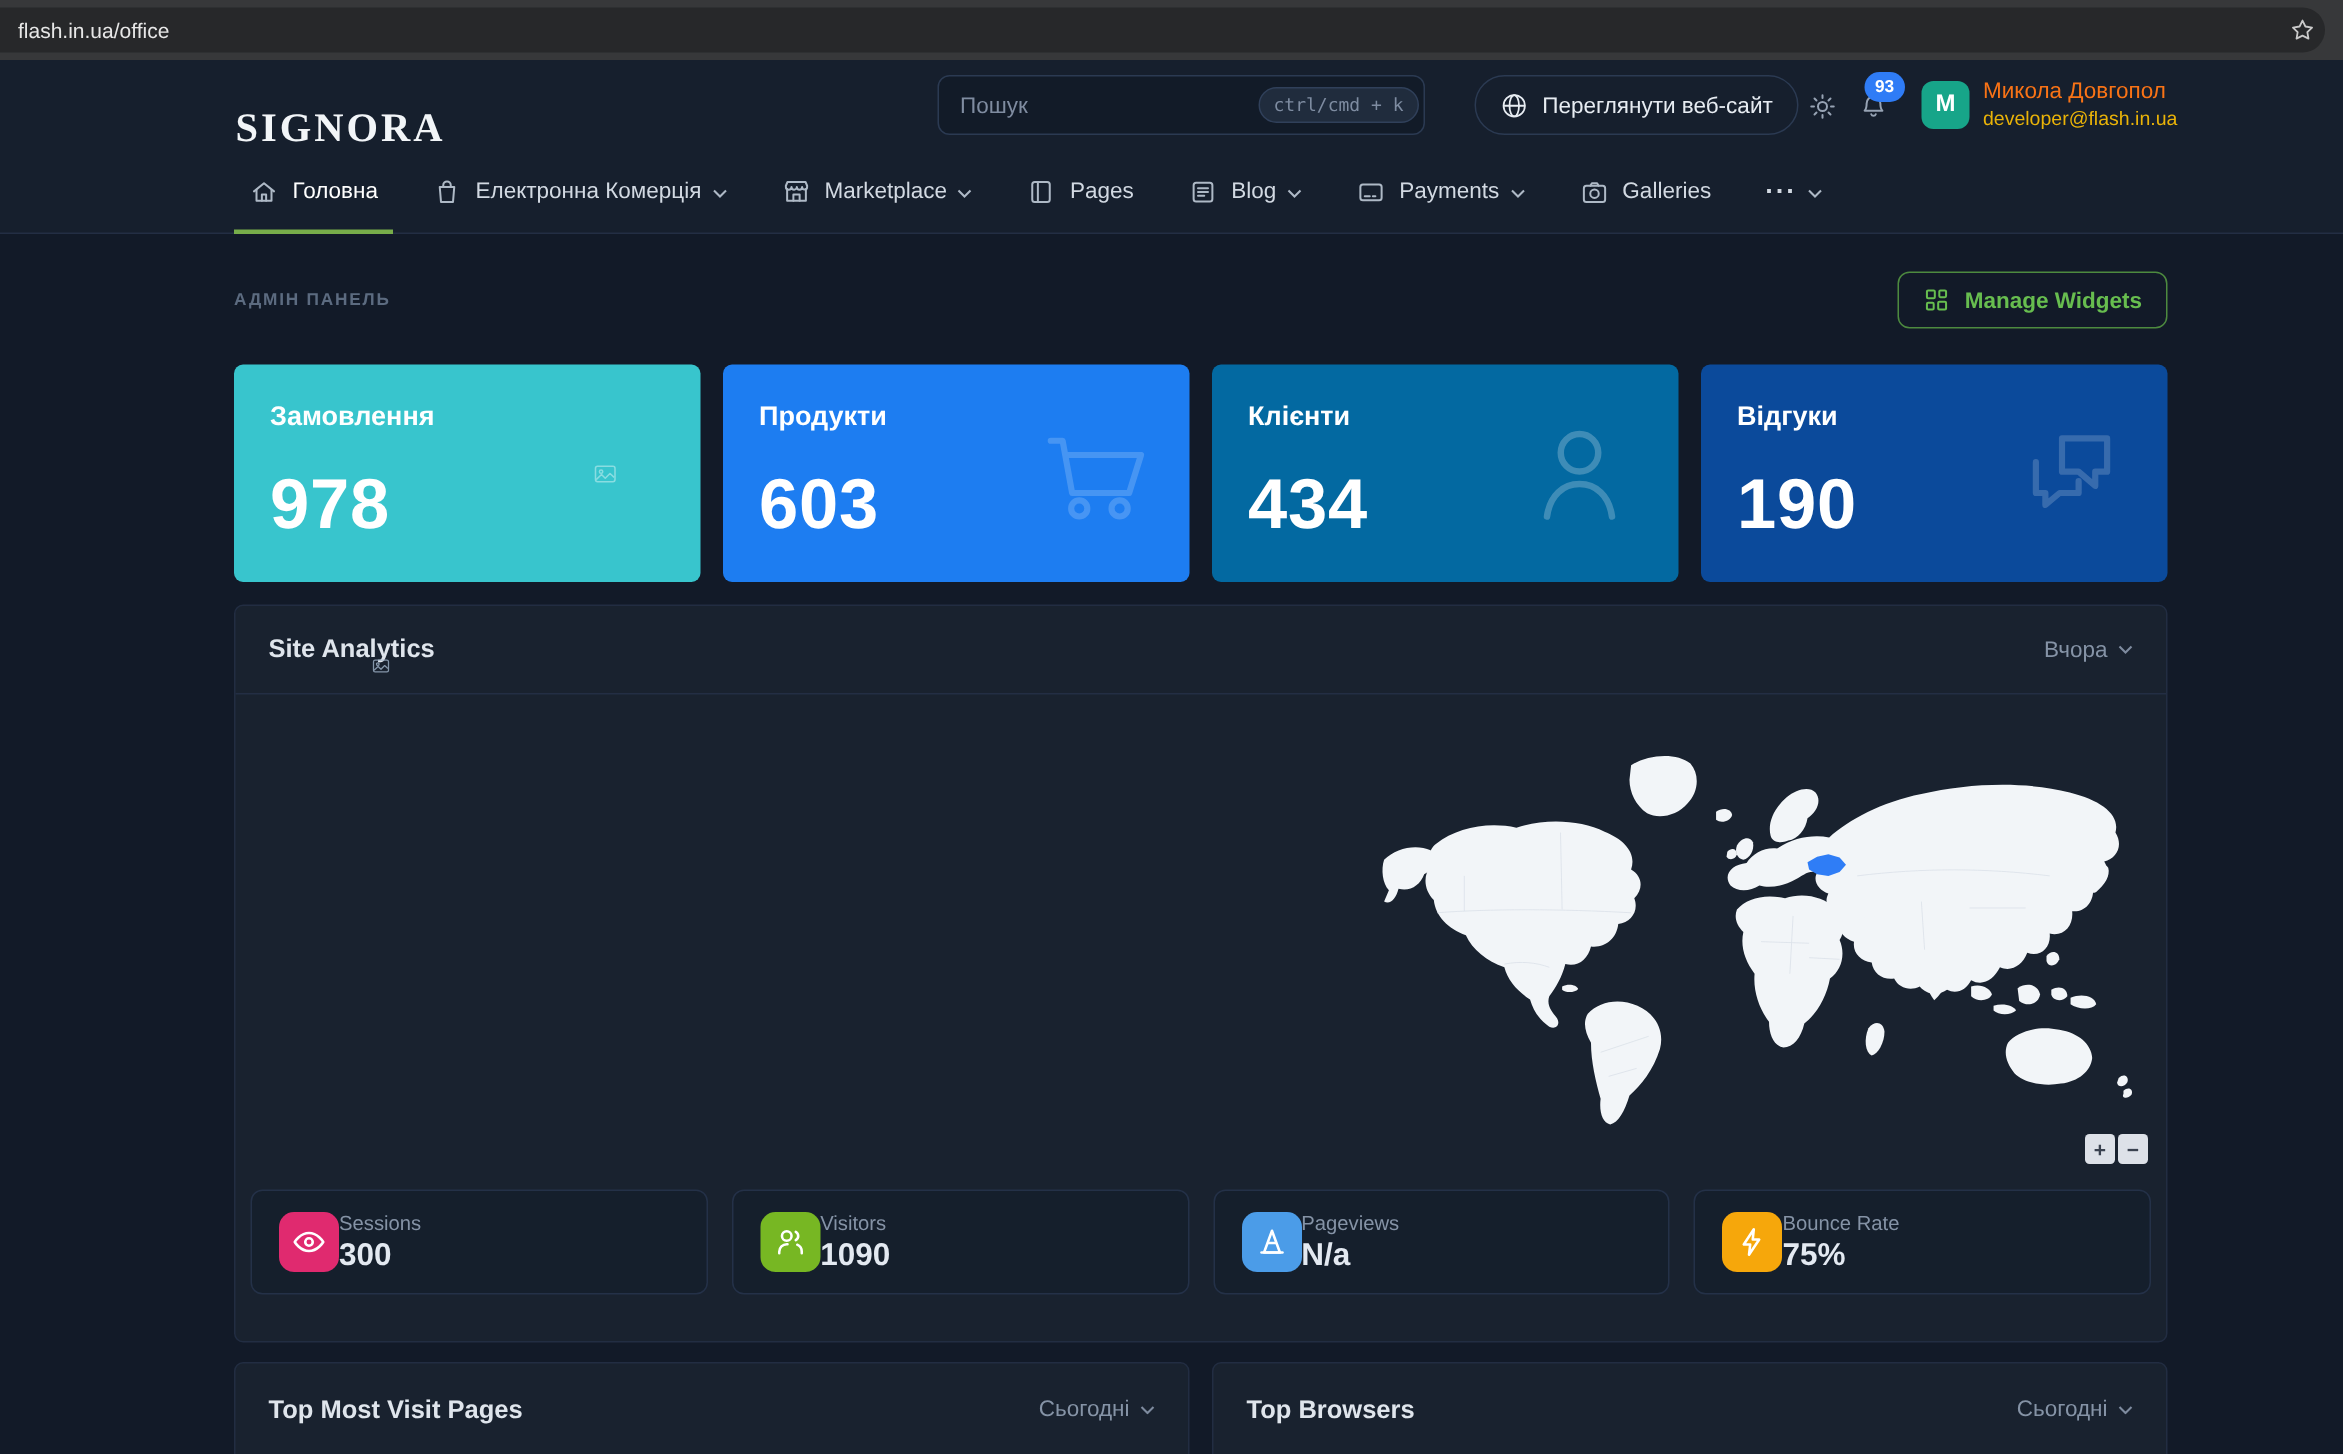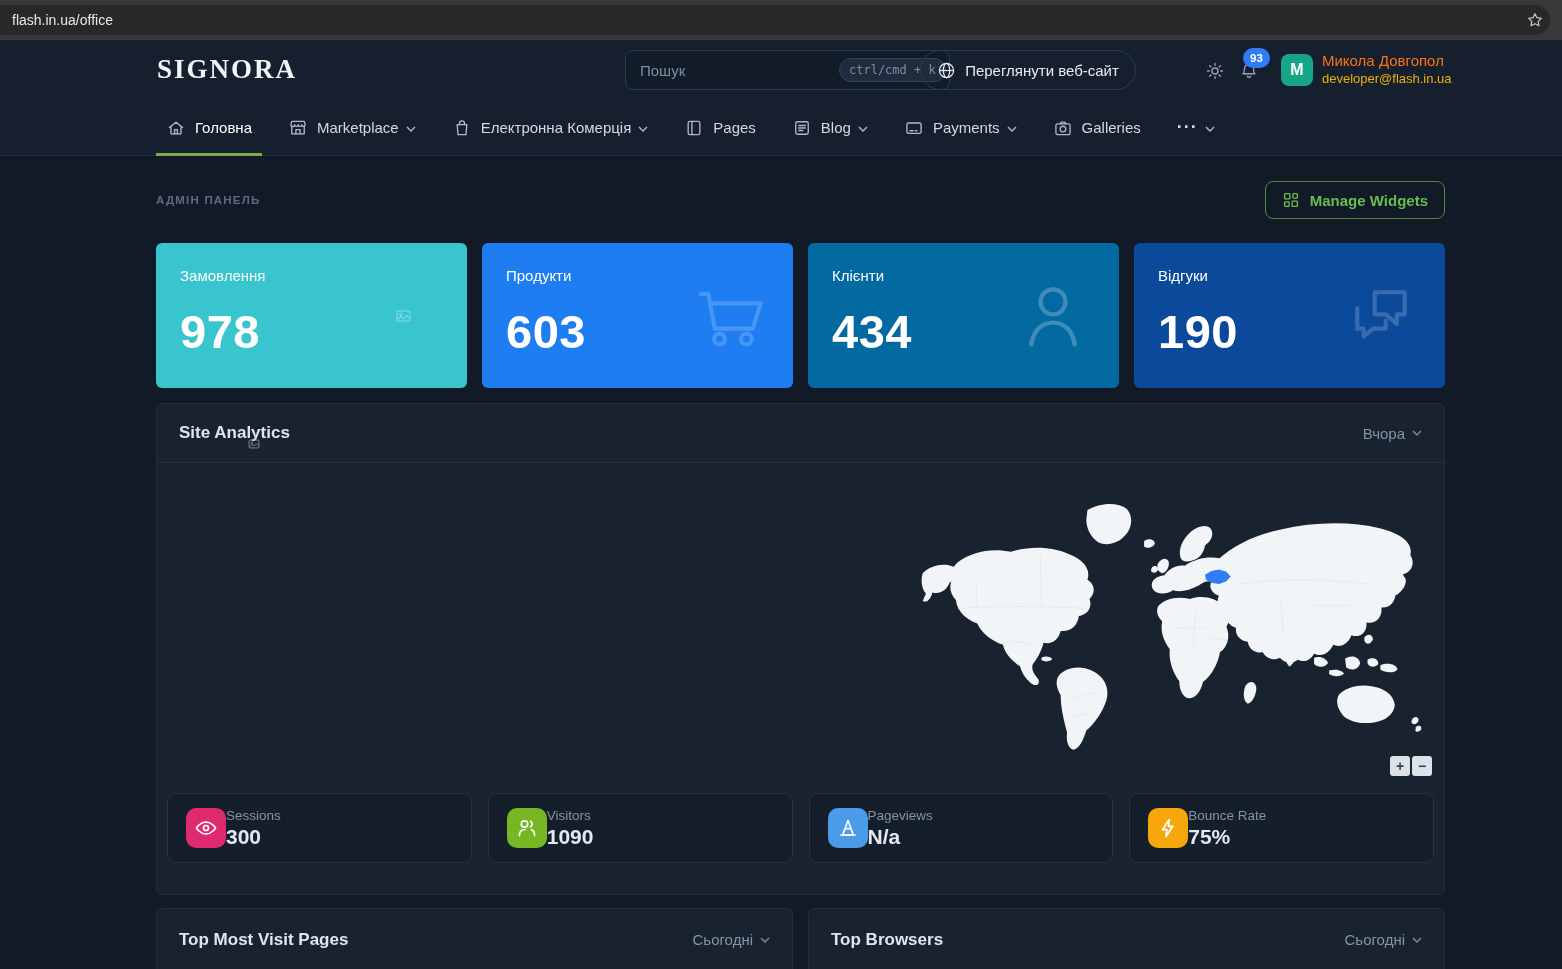--- a/index.html
+++ b/index.html
@@ -11,30 +11,30 @@
   .omnibox { position:absolute; left:0; top:5px; right:12px; height:30px; background:#27282a;
     border-radius:0 15px 15px 0; display:flex; align-items:center; }
   .omnibox .url { color:#e7e7e7; font-size:14px; padding-left:12px; flex:1; }
   .omnibox .star { width:30px; display:flex; justify-content:center; align-items:center; }
 
   
   .app { position:absolute; left:0; top:40px; width:1562px; height:929px; background:#121a28; }
 
   
   .topbar { position:relative; height:60px; background:#161f2d; }
-  .logo { position:absolute; left:157px; top:14px; font-family:"Liberation Serif", serif;
+  .logo { position:absolute; left:157px; top:30px; font-family:"Liberation Serif", serif;
     font-weight:700; font-size:27px; letter-spacing:2px; color:#f2f5f8; }
   .search-box { position:absolute; left:625px; top:10px; width:325px; height:40px;
     background:#121b28; border:1px solid #2b3a52; border-radius:8px; display:flex; align-items:center; padding:0 8px 0 14px;justify-content:space-between; }
   .search-box input { flex:1; background:transparent; border:none; outline:none; color:#dfe5ec; font-size:15px;
     font-family:"Liberation Sans", sans-serif; }
   .search-box input::placeholder { color:#7f8ca0; }
   .kbd-chip { background:#202c3d; border:1px solid #30405a; border-radius:12px; color:#7e8ca1;
     font-family:"DejaVu Sans Mono", monospace; font-size:12px; padding:4px 9px; white-space:nowrap; }
-  .view-site-btn { position:absolute; left:920px; top:10px; width:216px; height:40px; background:transparent;
+  .view-site-btn { position:absolute; left:983px; top:10px; width:216px; height:40px; background:transparent;
     border:1px solid #2b3a52; border-radius:20px; color:#e7ecf2; font-size:15px; display:flex; align-items:center;
     justify-content:center; gap:9px; cursor:pointer; font-family:"Liberation Sans", sans-serif; }
   .icon-btn { position:absolute; top:20px; width:22px; height:22px; display:flex; align-items:center; justify-content:center; cursor:pointer; }
   .sun-btn { left:1204px; }
   .bell-btn { left:1238px; }
   .notif-badge { position:absolute; left:1243px; top:8px; min-width:26px; height:20px; border-radius:10px;
     color:#fff; font-size:11.5px; font-weight:700; display:flex; align-items:center; justify-content:center; padding:0 7px; }
   .avatar { position:absolute; left:1281px; top:14px; width:32px; height:32px; border-radius:8px;
     color:#fff; font-weight:700; font-size:16px; display:flex; align-items:center; justify-content:center; }
   .user-meta { position:absolute; left:1322px; top:12px; line-height:1.25; }
@@ -56,21 +56,21 @@
   .content { margin-left:156px; width:1289px; }
   .toolbar { margin-top:25px; height:38px; display:flex; align-items:center; justify-content:space-between; }
   .admin-label { color:#5c6b80; font-size:11.5px; font-weight:700; letter-spacing:1.2px; }
   .manage-widgets { height:38px; padding:0 16px; background:transparent; border:1px solid #4d8a3f; border-radius:8px;
     color:#67bd4f; font-size:15px; font-weight:600; display:flex; align-items:center; gap:10px; cursor:pointer;
     font-family:"Liberation Sans", sans-serif; }
 
   
   .cards-row { margin-top:24px; display:flex; gap:15px; height:145px; }
   .stat-card { position:relative; width:311px; border-radius:6px; padding:24px; color:#fff; overflow:hidden; }
-  .stat-card .label { font-size:15px; font-weight:400; }
+  .stat-card .label { font-size:18px; font-weight:700; }
   .stat-card .value { font-size:47px; font-weight:700; margin-top:20px; letter-spacing:.5px; }
   .card-big-icon { position:absolute; right:26px; top:50%; transform:translateY(-50%); opacity:.85; }
   .card-broken-icon { position:absolute; right:56px; top:50%; transform:translateY(-50%); opacity:.45; }
 
   
   .panel { background:#19222f; border:1px solid #222d42; border-radius:6px; }
   .analytics { margin-top:15px; height:492px; position:relative; }
   .panel-head { height:59px; border-bottom:1px solid #232e44; display:flex; align-items:center;
     justify-content:space-between; padding:0 22px; }
   .panel-title { color:#dfe5ec; font-size:17px; font-weight:700; }
@@ -161,41 +161,41 @@
             <path d="M6 10.3V19h12v-8.7"></path>
             <path d="M10.3 19v-5h3.4v5"></path>
         </svg>
       </span>
       <span>Головна</span>
     </div>
 
     <div class="nav-item">
       <span>
         <svg width="20" height="20" viewBox="0 0 24 24" fill="none" stroke-width="1.6" stroke-linecap="round" stroke-linejoin="round">
+          <path d="M6.2 8h11.6l-1 12H7.2z"></path>
+            <path d="M9 8V6.5a3 3 0 0 1 6 0V8"></path>
+        </svg>
+      </span>
+      <span>Електронна Комерція</span>
+      <span class="chev">
+        <svg width="10" height="6" viewBox="0 0 10 6" fill="none" stroke="#7e8b9f" stroke-width="1.4">
+            <path d="M1 1l4 4 4-4"></path>
+          </svg>
+      </span>
+    </div>
+
+    <div class="nav-item">
+      <span>
+        <svg width="20" height="20" viewBox="0 0 24 24" fill="none" stroke-width="1.6" stroke-linecap="round" stroke-linejoin="round">
           <path d="M4.5 9.5V19h15V9.5"></path>
             <path d="M3.5 7l1.3-3h14.4L20.5 7v1a2 2 0 0 1-4 0 2 2 0 0 1-4.25 0A2 2 0 0 1 8 8a2 2 0 0 1-4.5 0z"></path>
             <path d="M9.5 19v-5h5v5"></path>
         </svg>
       </span>
       <span>Marketplace</span>
-      <span class="chev">
-        <svg width="10" height="6" viewBox="0 0 10 6" fill="none" stroke="#7e8b9f" stroke-width="1.4">
-            <path d="M1 1l4 4 4-4"></path>
-          </svg>
-      </span>
-    </div>
-
-    <div class="nav-item">
-      <span>
-        <svg width="20" height="20" viewBox="0 0 24 24" fill="none" stroke-width="1.6" stroke-linecap="round" stroke-linejoin="round">
-          <path d="M6.2 8h11.6l-1 12H7.2z"></path>
-            <path d="M9 8V6.5a3 3 0 0 1 6 0V8"></path>
-        </svg>
-      </span>
-      <span>Електронна Комерція</span>
       <span class="chev">
         <svg width="10" height="6" viewBox="0 0 10 6" fill="none" stroke="#7e8b9f" stroke-width="1.4">
             <path d="M1 1l4 4 4-4"></path>
           </svg>
       </span>
     </div>
 
     <div class="nav-item">
       <span>
         <svg width="20" height="20" viewBox="0 0 24 24" fill="none" stroke-width="1.6" stroke-linejoin="round">

